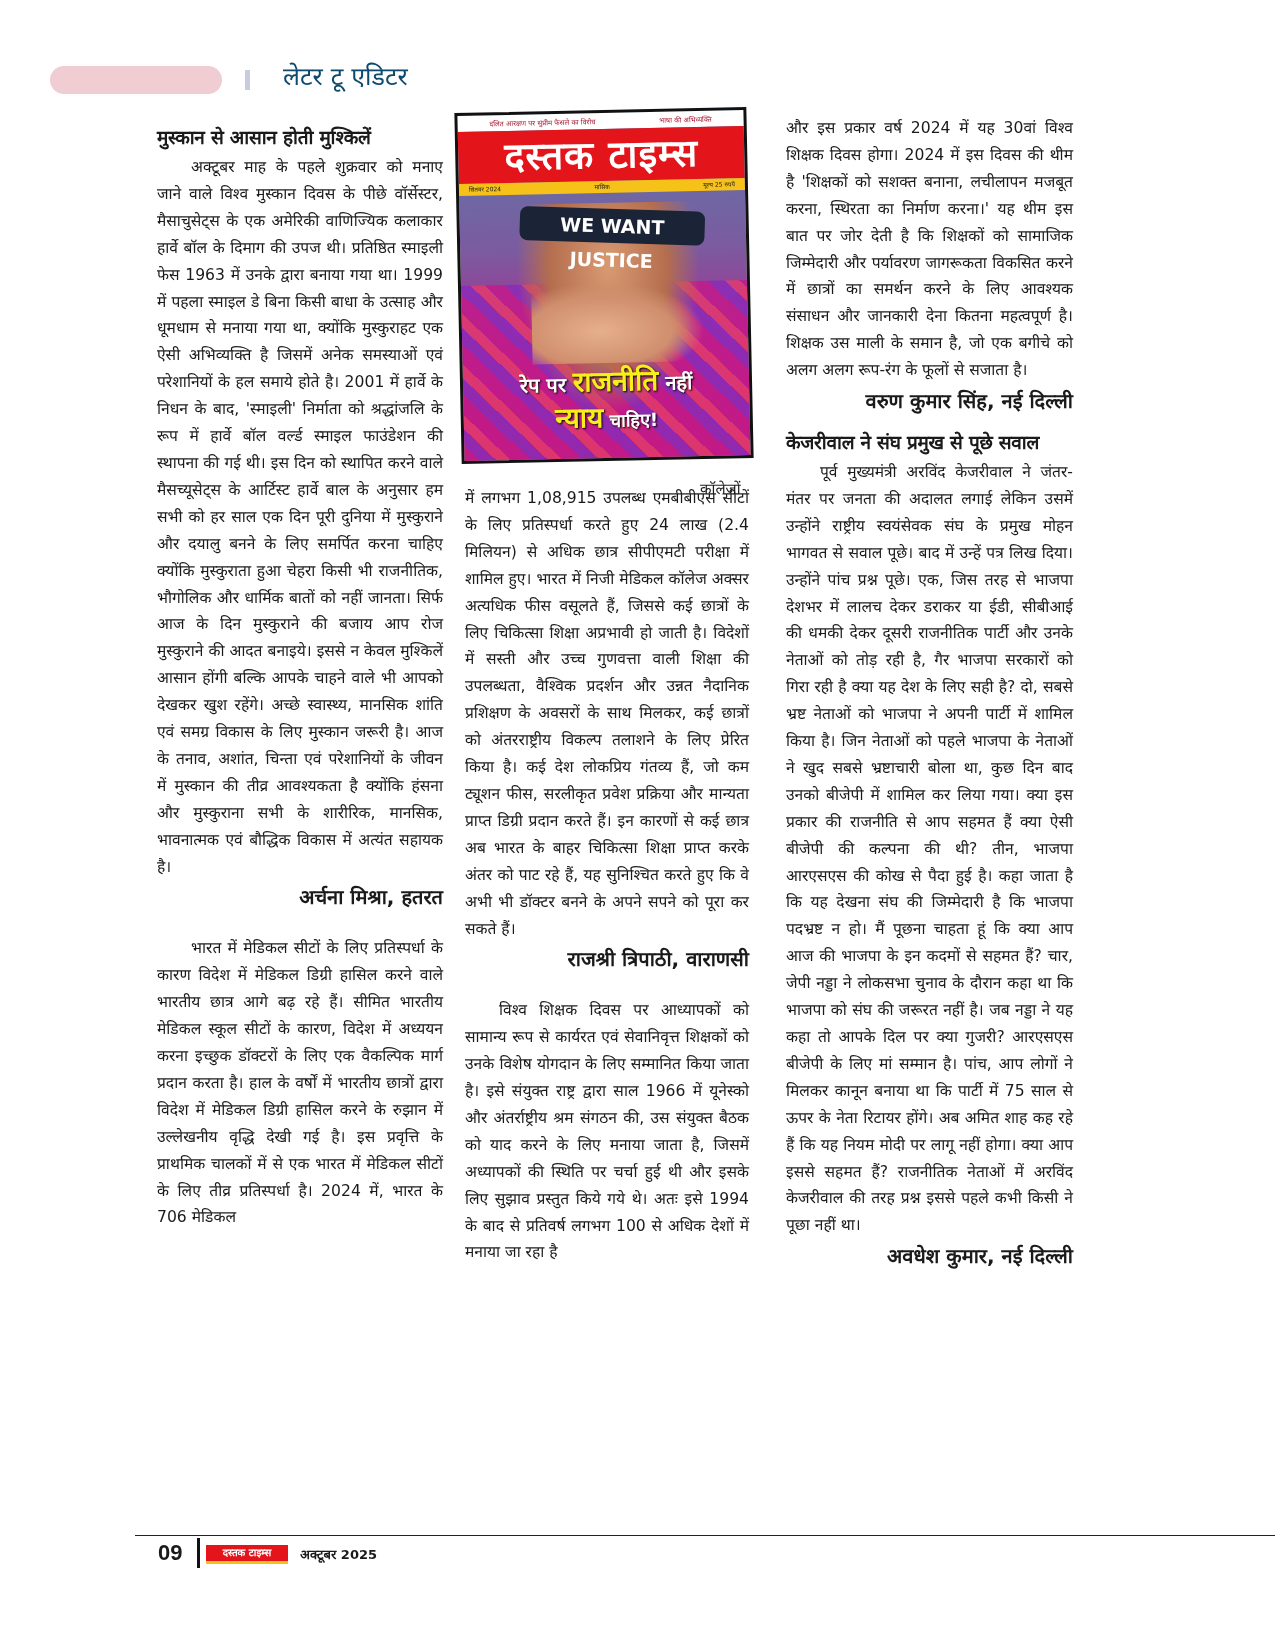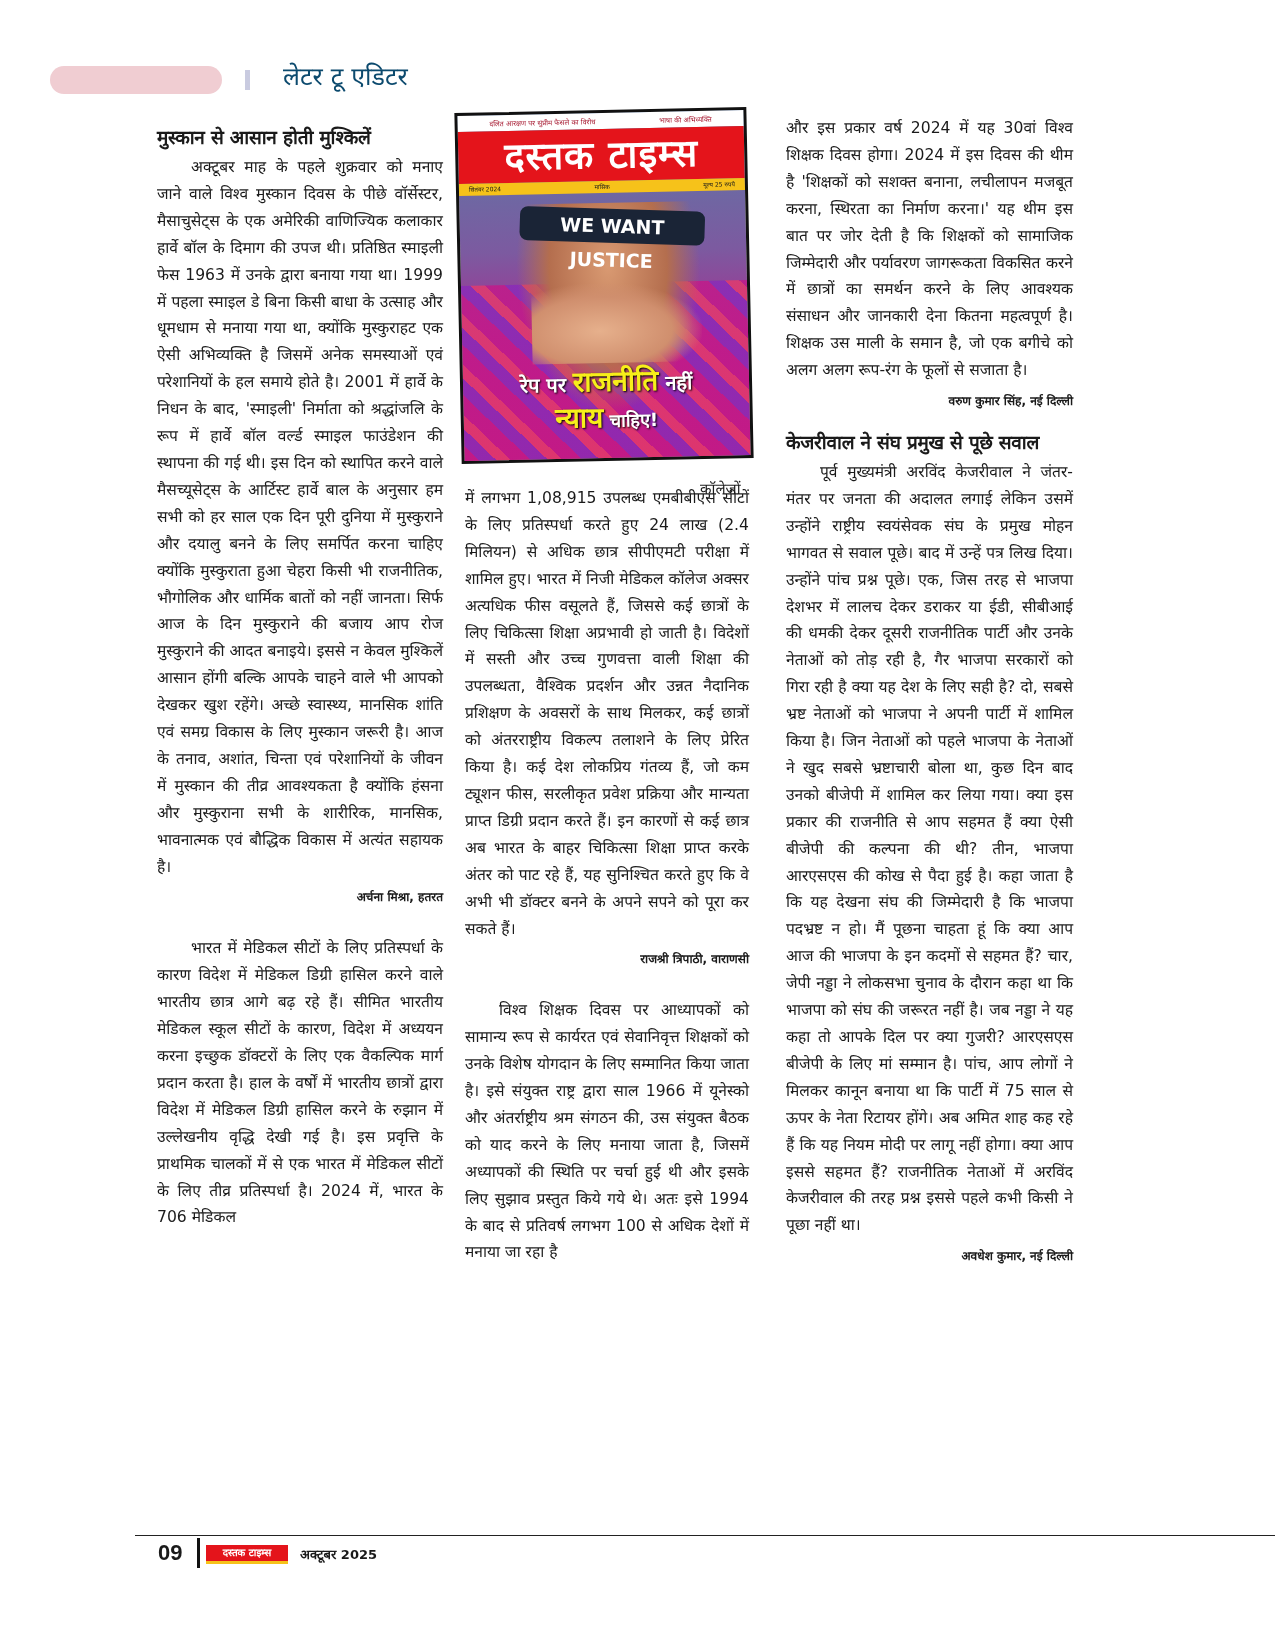--- a/index.html
+++ b/index.html
@@ -14,21 +14,21 @@
 
   .col { position:absolute; font-size:15.6px; line-height:26.9px; text-align:justify; }
   .col p { margin:0; }
   .col1 { left:157px; top:120px; width:286px; }
   .col2 { left:465px; top:485px; width:284px; }
   .col3 { left:770px; top:115px; width:287px;margin-left:16px; }
 
   .headline { font-weight:bold; font-size:19px; line-height:34px; margin:0 0 0 0; text-align:left;
               letter-spacing:-0.3px; }
   .indent { text-indent:34px; }
-  .byline { font-weight:bold; font-size:12px; text-align:right; margin:4px 0 10px 0 !important; }
+  .byline { font-weight:bold; font-size:20px; text-align:right; margin:4px 0 10px 0 !important; }
   .gap { height:14px; }
 
   .cover { position:absolute; left:458px; top:110px; width:286px; height:345px;
            border:3px solid #111; transform:rotate(-1.2deg); overflow:hidden;
            background:linear-gradient(180deg,#5b7aa6 0%,#7c5aa0 40%,#b0238c 70%,#c2186f 100%); }
   .cover-top { position:absolute; left:0; top:0; width:100%; height:16px; background:#fff;
                font-size:7px; color:#a4122a; display:flex; justify-content:space-around; align-items:center; }
   .cover-logo { position:absolute; left:0; top:16px; width:100%; height:52px; background:#e4141b;
                 color:#fff; font-weight:bold; font-size:38px; text-align:center; line-height:52px;
                 letter-spacing:1px; }

